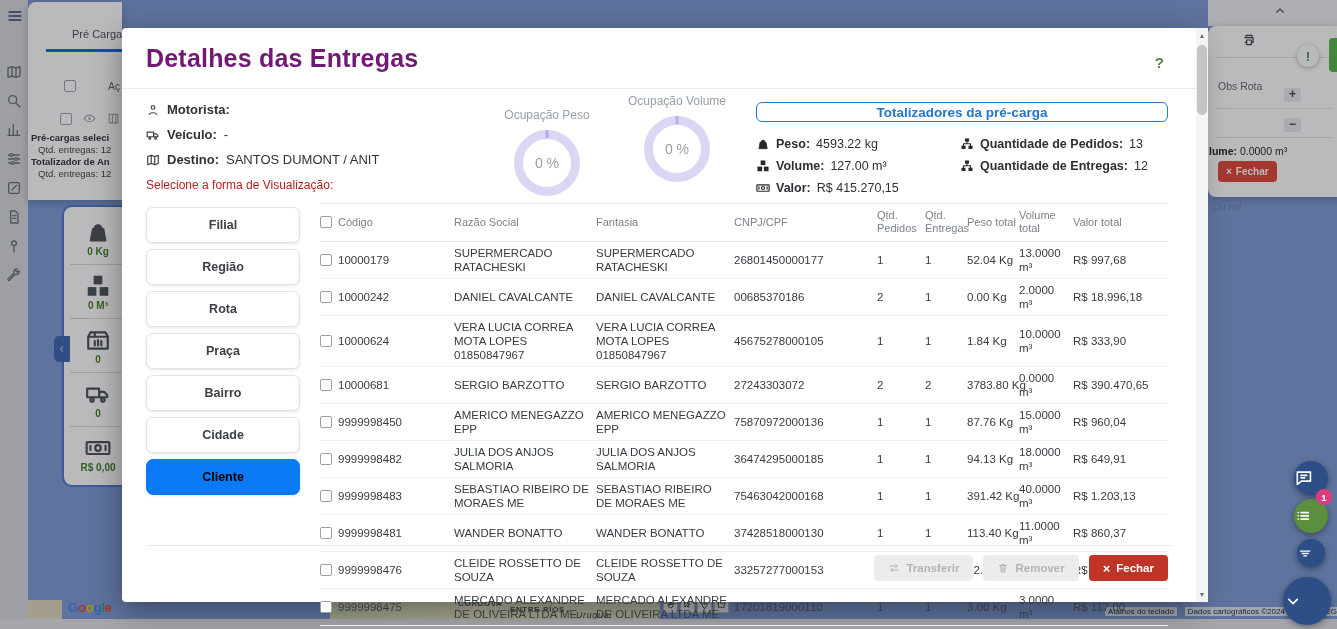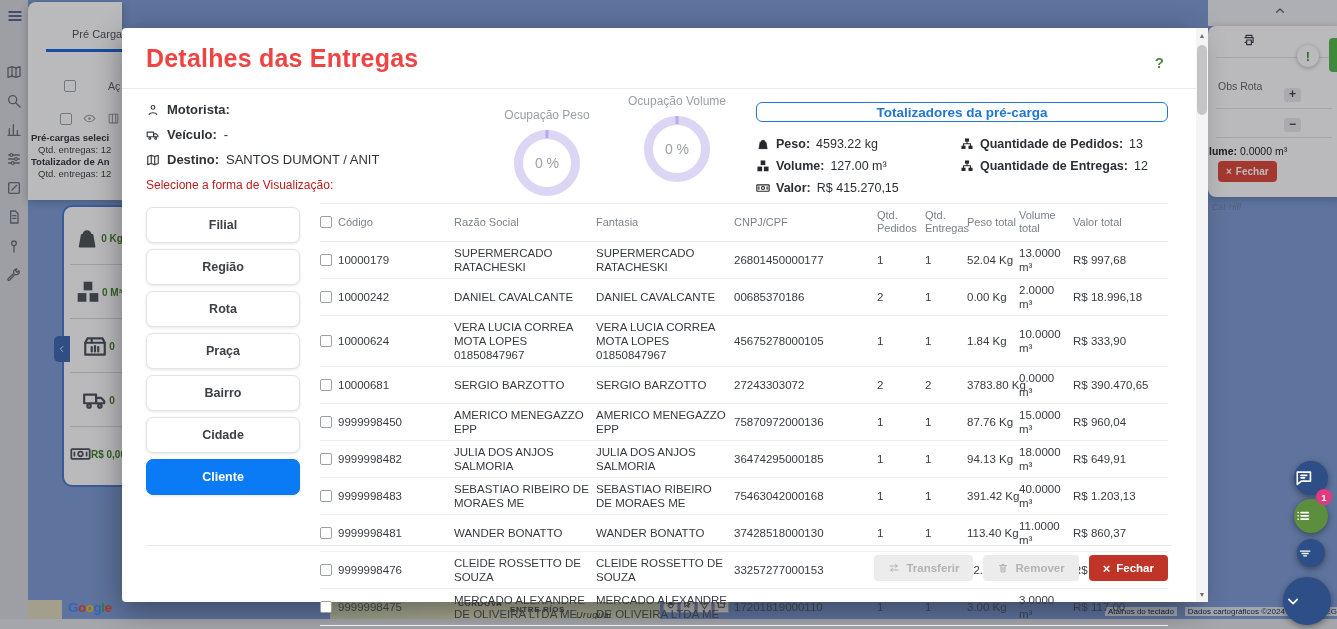--- a/index.html
+++ b/index.html
@@ -40,21 +40,21 @@
   .pl-row1{position:absolute;left:36px;top:78px;display:flex;align-items:center;gap:32px;}
   .pl-row1 .lbl{font-size:10.5px;color:#5f6368;}
   .pl-row2{position:absolute;left:32px;top:110px;display:flex;align-items:center;gap:11px;}
   .pl-ic{width:13px;height:13px;color:#9aa0a6;}
   .pl-text{position:absolute;left:3px;top:130px;font-size:9.5px;line-height:12px;color:#3c4043;white-space:nowrap;}
   .pl-text b{color:#2d3237;}
   .pl-text .ind{padding-left:7px;}
 
   
   .totals-card{position:absolute;left:62px;top:205px;width:72px;height:282px;background:#fff;border:2px solid #4a76c9;border-radius:10px;padding:4px 0 0 0;}
-  .tc-item{height:54px;display:flex;flex-direction:row;align-items:center;justify-content:center;margin:0 6px;border-bottom:1px solid #d8d8d8;}
+  .tc-item{height:54px;display:flex;flex-direction:column;align-items:center;justify-content:center;margin:0 6px;border-bottom:1px solid #d8d8d8;}
   .tc-item:last-child{border-bottom:none;}
   .tc-ic{width:28px;height:26px;color:#4a4f55;}
   .tc-val{font-size:10px;font-weight:bold;color:#3e7d20;margin-top:1px;white-space:nowrap;}
   .collapse-tab{position:absolute;left:54px;top:336px;width:16px;height:26px;background:#3c63b0;border-radius:5px 0 0 5px;color:#fff;display:flex;align-items:center;justify-content:center;}
   .collapse-tab svg{width:10px;height:10px;}
 
   
   .top-strip-right{position:absolute;left:1208px;top:0;width:129px;height:26px;background:#eef0f2;}
   .chev-top{position:absolute;left:1272px;top:3px;width:16px;height:16px;color:#5f6368;}
   .panel-right{position:absolute;left:1208px;top:26px;width:132px;height:171px;background:#fff;border-radius:8px 0 0 8px;box-shadow:0 2px 8px rgba(0,0,0,.25);}
@@ -75,21 +75,21 @@
   .fab svg{width:58%;height:58%;}
   .fab-chat{left:1294px;top:461px;width:34px;height:34px;}
   .fab-list{left:1294px;top:499px;width:34px;height:34px;background:#5b8e3d;}
   .fab-badge{position:absolute;left:1316px;top:489px;width:16px;height:16px;border-radius:50%;background:#e23a7e;color:#fff;font-size:9.5px;font-weight:bold;display:flex;align-items:center;justify-content:center;}
   .fab-filter{left:1297px;top:539px;width:28px;height:28px;}
   .fab-expand{left:1283px;top:577px;width:48px;height:48px;}
   .fab-expand svg{width:42%;height:42%;}
 
   
   .modal{position:absolute;left:122px;top:28px;width:1074px;height:574px;background:#fff;border-radius:4px 0 0 4px;box-shadow:0 8px 30px rgba(0,0,0,.38);}
-  .m-title{position:absolute;left:24px;top:16px;font-size:25px;font-weight:bold;color:#ef4444;letter-spacing:.2px;}
+  .m-title{position:absolute;left:24px;top:16px;font-size:25px;font-weight:bold;color:#701a75;letter-spacing:.2px;}
   .m-help{position:absolute;right:32px;top:26px;color:#538742;font-size:15px;font-weight:bold;cursor:pointer;}
   .m-div{position:absolute;left:0;right:0;top:60px;height:1px;background:#ececec;}
   .info-row{position:absolute;left:24px;display:flex;align-items:center;gap:7px;font-size:13px;color:#2e3338;}
   .info-row .i-ic{width:14px;height:14px;color:#3a3f45;flex:none;}
   .info-row b{font-weight:bold;}
   .m-select{position:absolute;left:24px;top:150px;font-size:12px;color:#b91c1c;}
 
   .gauge{position:absolute;width:132px;text-align:center;}
   .g1{left:359px;top:80px;}.g2{left:489px;top:66px;}
   .gauge-label{font-size:12px;color:#98a0a8;margin-bottom:8px;}
@@ -97,21 +97,21 @@
   .gauge-tick{position:absolute;left:50%;top:-9px;transform:translateX(-50%);width:3px;height:8px;background:#b7abef;}
   .gauge-val{font-size:14px;color:#9aa0a6;}
 
   .totbox{position:absolute;left:634px;top:74px;width:412px;height:20px;border:1.5px solid #2176d2;border-radius:6px;display:flex;align-items:center;justify-content:center;font-size:13.5px;font-weight:bold;color:#2176d2;}
   .stat{position:absolute;display:flex;align-items:center;gap:6px;font-size:12.5px;color:#2b3036;white-space:nowrap;}
   .stat .st-ic{width:14px;height:14px;color:#24282c;flex:none;}
   .stat b{font-weight:bold;}
 
   .view-col{position:absolute;left:24px;top:179px;display:flex;flex-direction:column;gap:6px;}
   .vbtn{width:154px;height:36px;background:#fff;border:1px solid #e3e3e3;border-radius:7px;box-shadow:0 1px 3px rgba(0,0,0,.10);font-size:12.5px;font-weight:600;color:#3c4148;display:flex;align-items:center;justify-content:center;cursor:pointer;}
-  .vbtn.active{background:#0b7af5;border-color:#0b7af5;color:#ffffff;text-align:center;}
+  .vbtn.active{background:#0b7af5;border-color:#0b7af5;color:#000000;text-align:center;}
 
   .dtable{position:absolute;left:198px;top:175px;width:848px;}
   .t-row{display:grid;grid-template-columns:134px 142px 138px 143px 48px 42px 52px 54px 86px;align-items:center;border-bottom:1px solid #efefef;}
   .t-head{border-top:1px solid #ececec;border-bottom:1px solid #ececec;}
   .t-cell{padding:4px 4px 4px 0;font-size:11.5px;line-height:1.22;color:#363b42;}
   .t-head .t-cell{font-size:11px;color:#7b828c;padding:5px 4px 5px 0;}
   .t-cell .cbx{width:12px;height:12px;margin-right:6px;vertical-align:-2px;}
   .c4,.c5{white-space:pre-line;}
   .c6,.c8{white-space:nowrap;}
   .c7{white-space:pre-line;}

